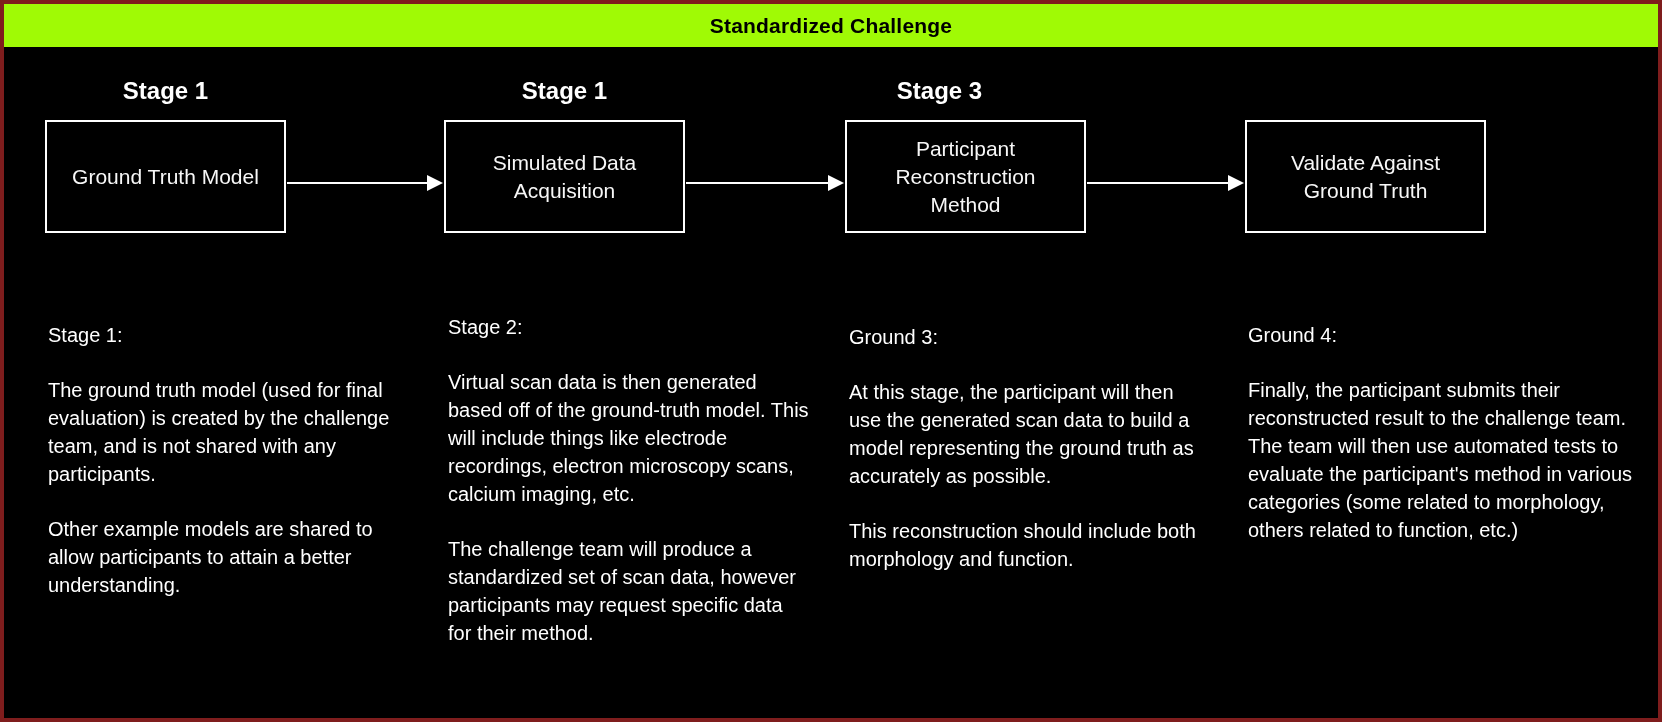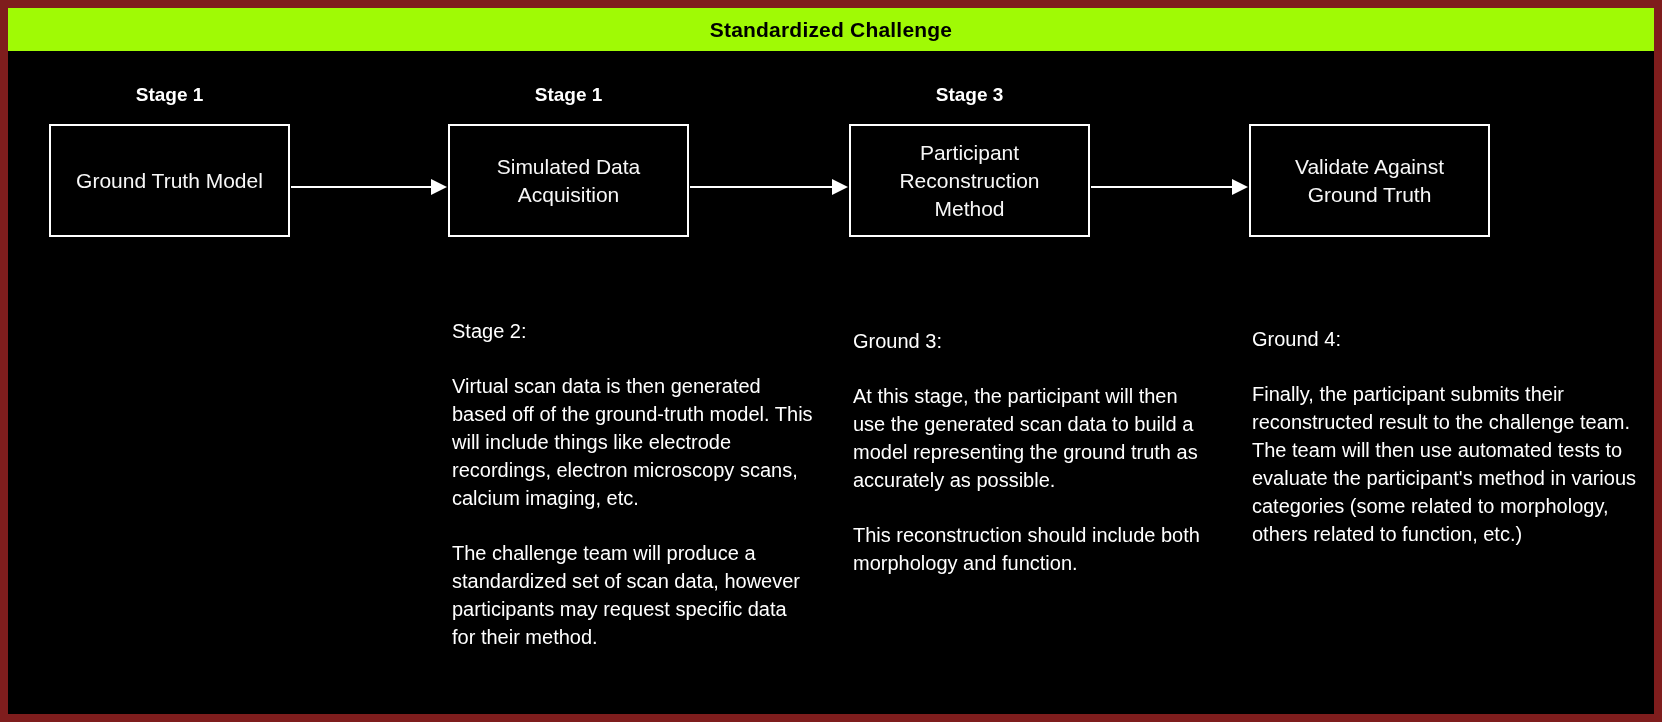--- a/index.html
+++ b/index.html
@@ -2,21 +2,21 @@
 <html><head>
 <meta charset="utf-8">
 <style>
   html, body { margin: 0; padding: 0; background: #000; }
   .canvas {
     position: relative;
     width: 1662px;
     height: 722px;
     box-sizing: border-box;
     background: #000000;
-    border: 8px solid #7f1d1d;
+    border: 4px solid #7f1d1d;
     overflow: hidden;
     font-family: "Liberation Sans", sans-serif;
     color: #ffffff;
   }
   .titlebar {
     position: absolute;
     left: 0; top: 0; right: 0;
     height: 43px;
     background: #A0FA05;
     display: flex;
@@ -28,21 +28,21 @@
     font-size: 21px;
     font-weight: bold;
     letter-spacing: 0.2px;
   }
   .stage-label {
     position: absolute;
     top: 72px;
     width: 241px;
     height: 30px;
     text-align: center;
-    font-size: 19px;
+    font-size: 24px;
     font-weight: bold;
     line-height: 30px;
     color: #ffffff;
   }
   .node {
     position: absolute;
     top: 116px;
     width: 241px;
     height: 113px;
     box-sizing: border-box;
@@ -91,21 +91,21 @@
 <body>
 
 <div class="canvas">
 
   <header class="titlebar">
     <span>Standardized Challenge</span>
   </header>
 
   <div class="stage-label" style="left:41px">Stage 1</div>
   <div class="stage-label" style="left:440px">Stage 1</div>
-  <div class="stage-label" style="left:841px">Stage 3</div>
+  <div class="stage-label" style="left:815px">Stage 3</div>
 
   <div class="node" style="left:41px">
     <span>Ground Truth Model</span>
   </div>
   <div class="node" style="left:440px">
     <span>Simulated Data Acquisition</span>
   </div>
   <div class="node" style="left:841px">
     <span>Participant Reconstruction Method</span>
   </div>
@@ -119,20 +119,25 @@
   </div>
   <div class="arrow" style="left:682px;width:158px">
     <div class="arrow-line"></div>
     <div class="arrow-head"></div>
   </div>
   <div class="arrow" style="left:1083px;width:157px">
     <div class="arrow-line"></div>
     <div class="arrow-head"></div>
   </div>
 
+  <div class="desc" style="left:44px;top:317px;width:352px">
+    <p class="desc-h">Stage 1:</p>
+    <p>The ground truth model (used for final evaluation) is created by the challenge team, and is not shared with any participants.</p>
+    <p>Other example models are shared to allow participants to attain a better understanding.</p>
+  </div>
 
   <div class="desc" style="left:444px;top:309px;width:362px">
     <p class="desc-h">Stage 2:</p>
     <p>Virtual scan data is then generated based off of the ground-truth model. This will include things like electrode recordings, electron microscopy scans, calcium imaging, etc.</p>
     <p>The challenge team will produce a standardized set of scan data, however participants may request specific data for their method.</p>
   </div>
 
   <div class="desc" style="left:845px;top:319px;width:352px">
     <p class="desc-h">Ground 3:</p>
     <p>At this stage, the participant will then use the generated scan data to build a model representing the ground truth as accurately as possible.</p>

